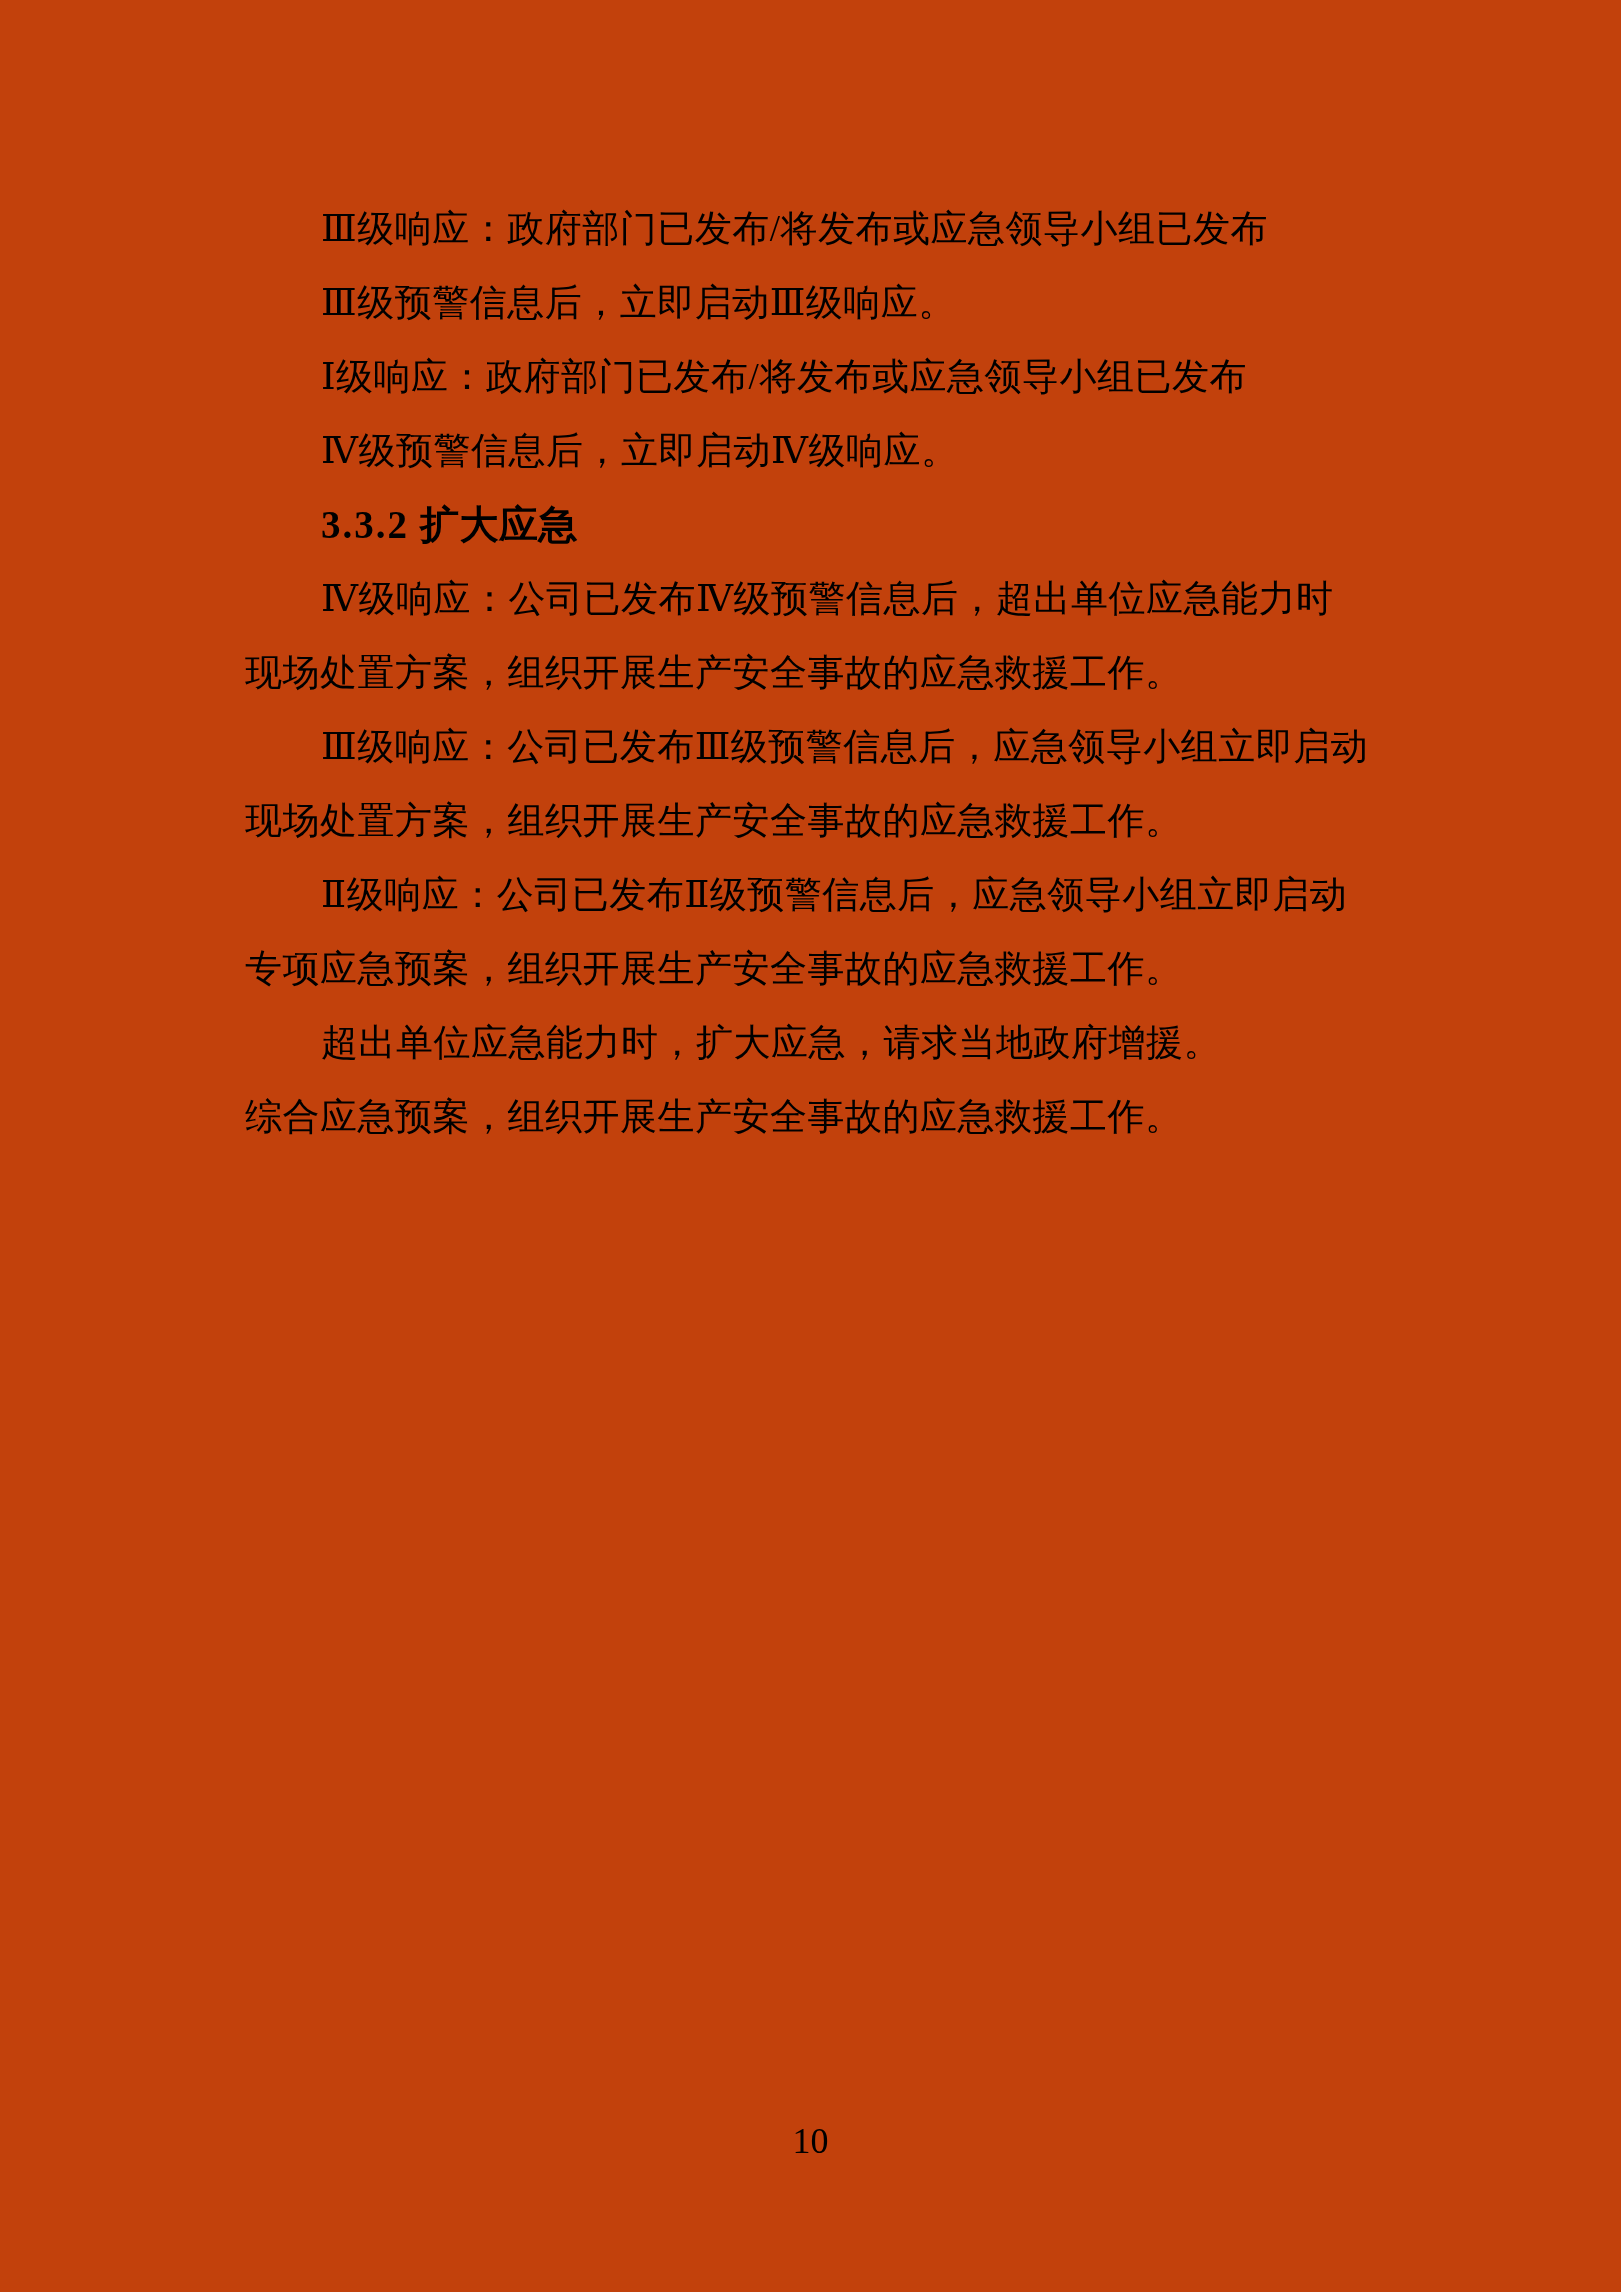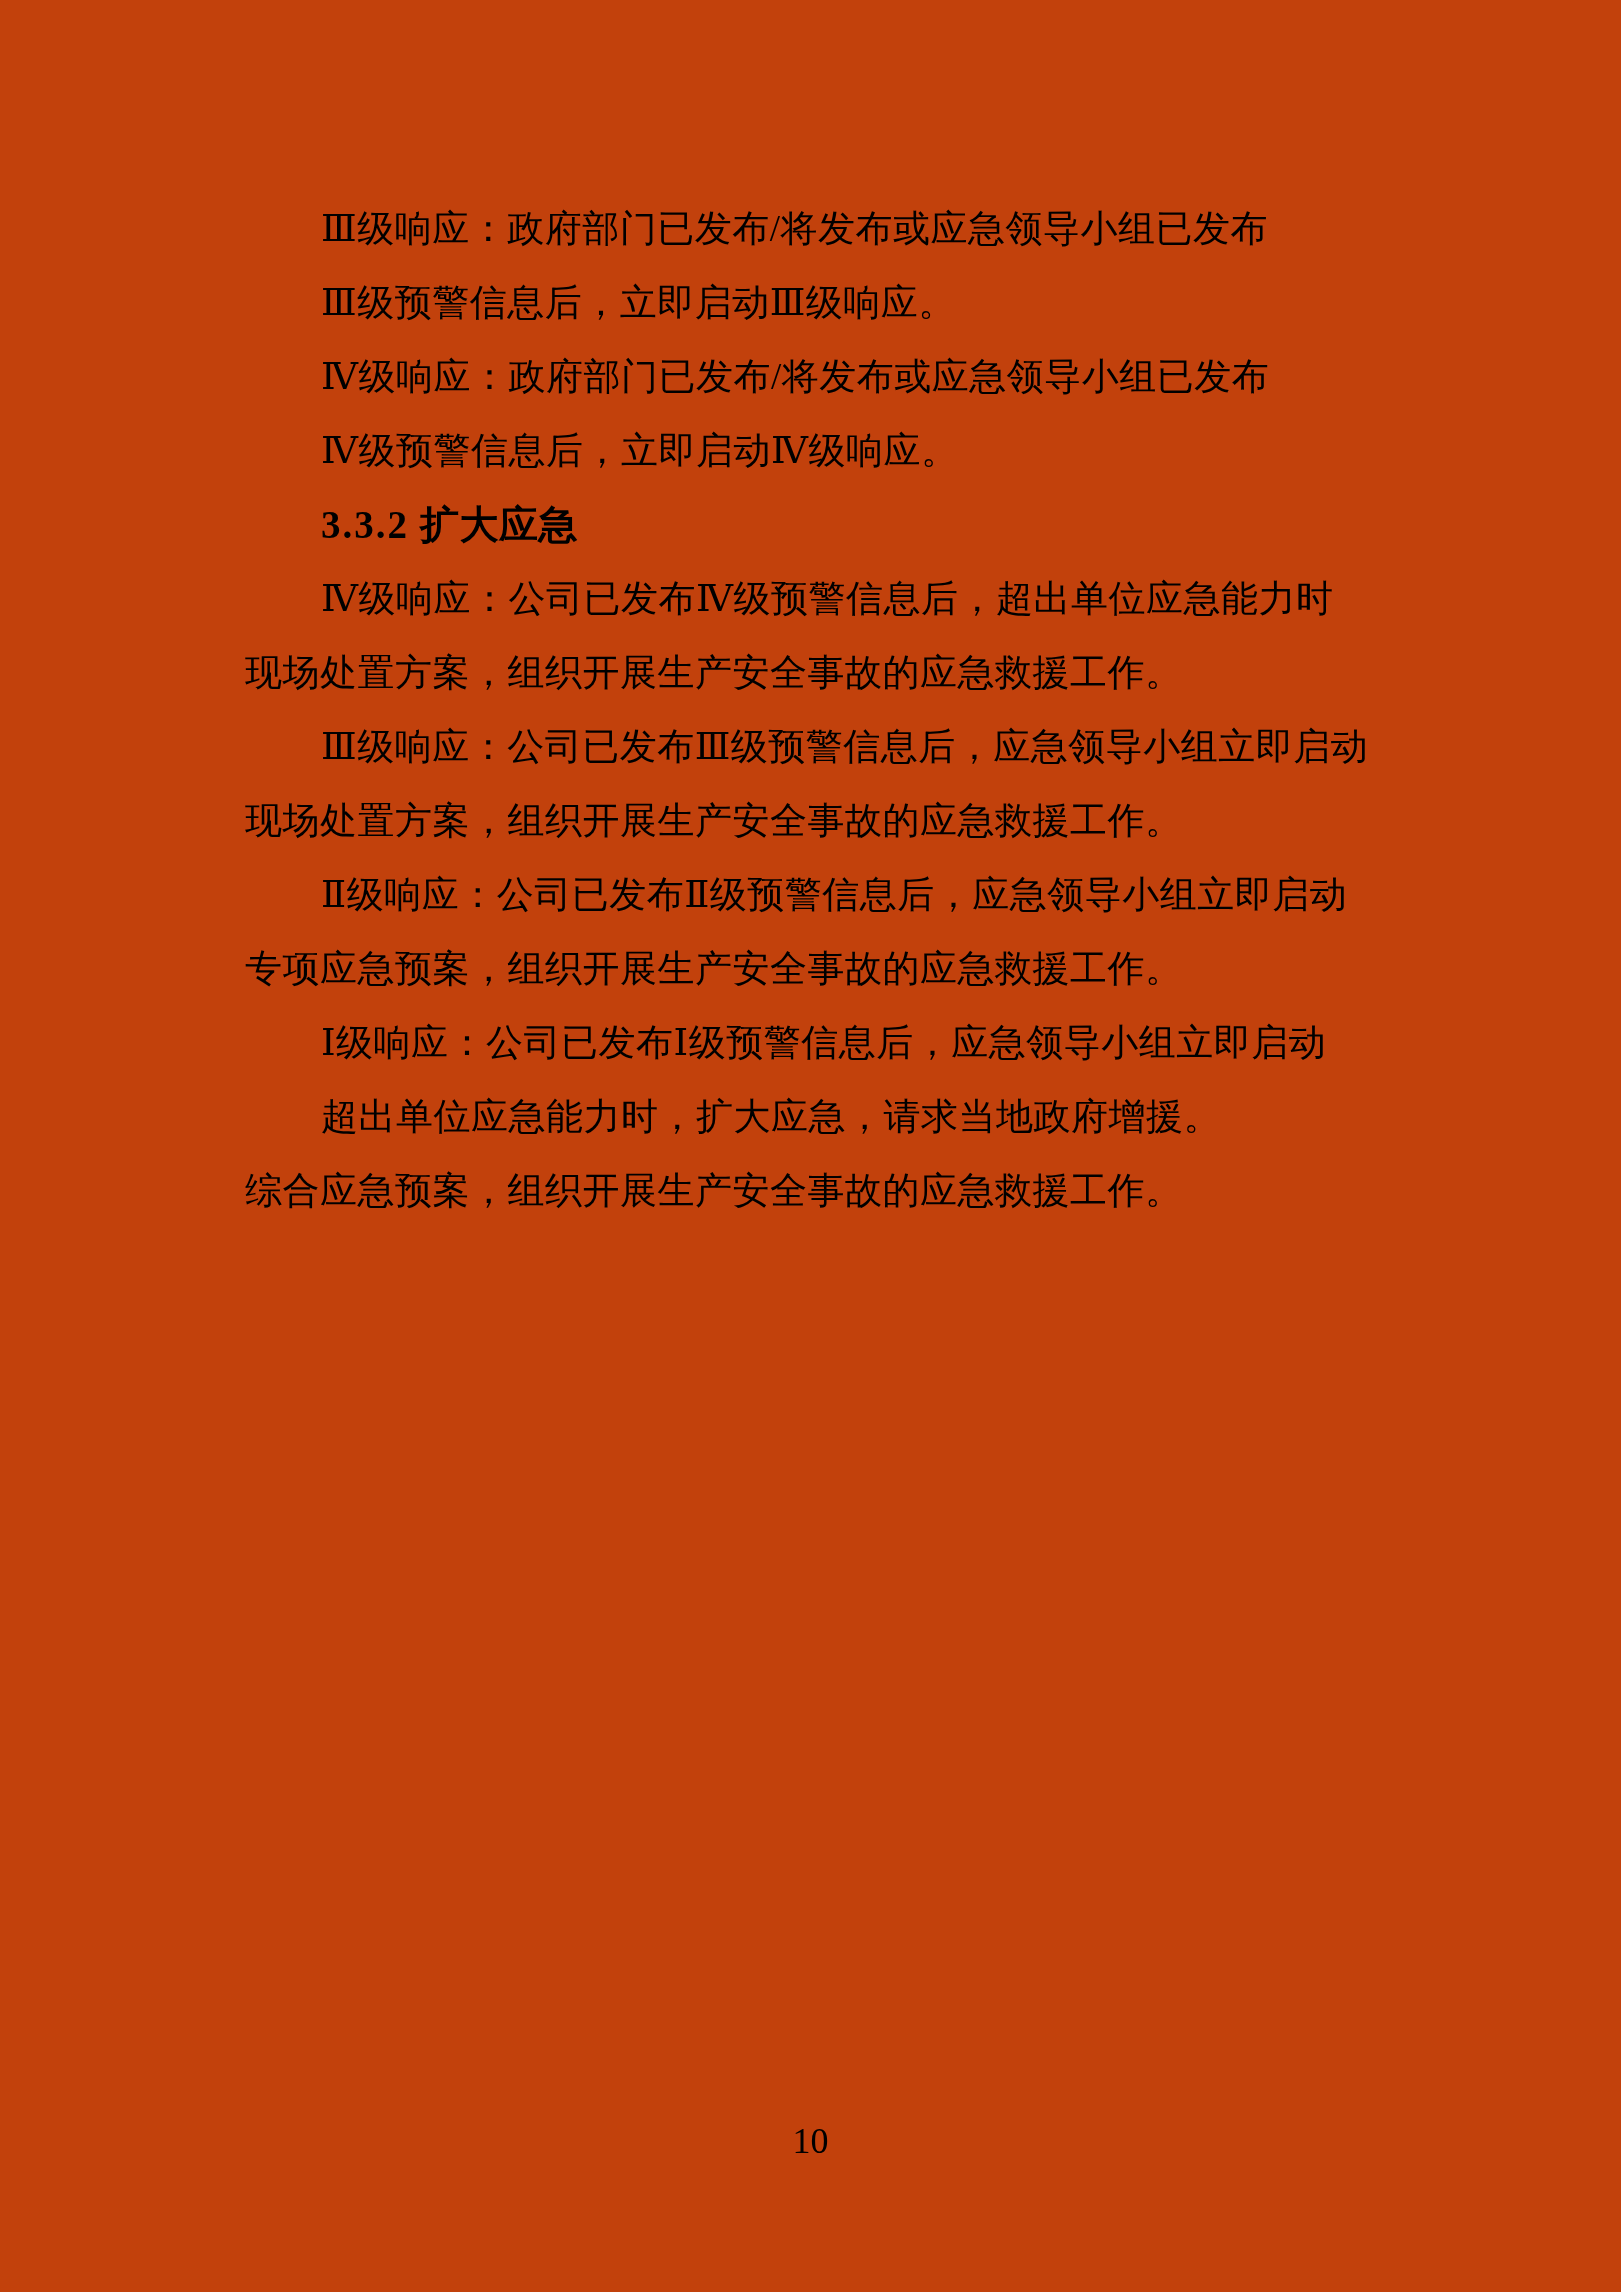--- a/index.html
+++ b/index.html
@@ -52,30 +52,29 @@
     color: #000000;
   }
 </style>
 </head>
 <body>
 
 <div class="page">
   <div class="content">
     <div class="line indent">Ⅲ级响应：政府部门已发布/将发布或应急领导小组已发布</div>
     <div class="line indent">Ⅲ级预警信息后，立即启动Ⅲ级响应。</div>
-    <div class="line indent">Ⅳ级响应：政府部门已发布/将发布或应急领导小组已发布</div>
+    <div class="line indent">Ⅰ级响应：政府部门已发布/将发布或应急领导小组已发布</div>
     <div class="line indent">Ⅳ级预警信息后，立即启动Ⅳ级响应。</div>
     <div class="line indent heading">
       <span class="heading-number">3.3.2</span><span>扩大应急</span>
     </div>
     <div class="line indent">Ⅳ级响应：公司已发布Ⅳ级预警信息后，超出单位应急能力时</div>
     <div class="line">现场处置方案，组织开展生产安全事故的应急救援工作。</div>
     <div class="line indent">Ⅲ级响应：公司已发布Ⅲ级预警信息后，应急领导小组立即启动</div>
     <div class="line">现场处置方案，组织开展生产安全事故的应急救援工作。</div>
     <div class="line indent">Ⅱ级响应：公司已发布Ⅱ级预警信息后，应急领导小组立即启动</div>
     <div class="line">专项应急预案，组织开展生产安全事故的应急救援工作。</div>
-    <div class="line indent">Ⅰ级响应：公司已发布Ⅰ级预警信息后，应急领导小组立即启动</div>
     <div class="line indent">超出单位应急能力时，扩大应急，请求当地政府增援。</div>
     <div class="line">综合应急预案，组织开展生产安全事故的应急救援工作。</div>
   </div>
   <div class="page-number">10</div>
 </div>
 
 
 </body></html>

